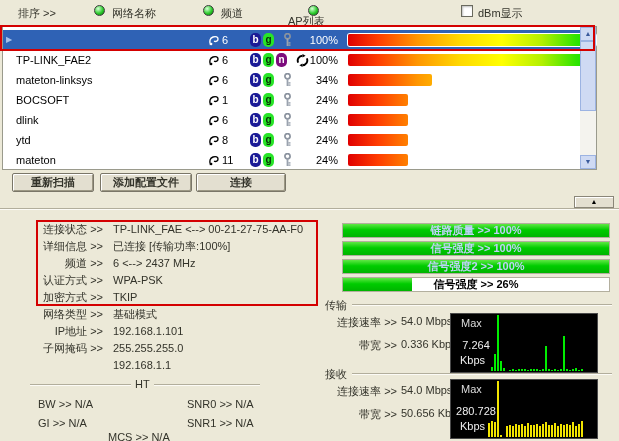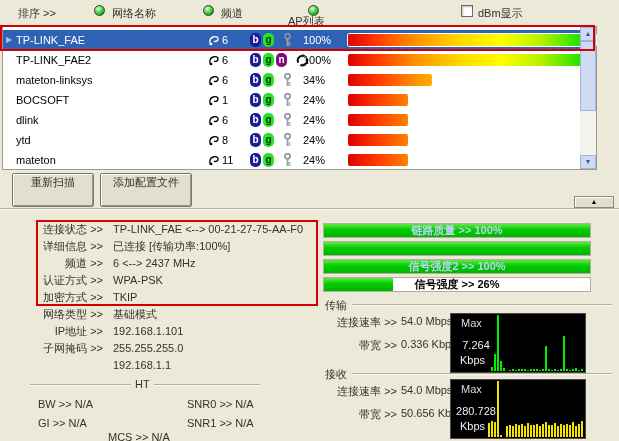--- a/index.html
+++ b/index.html
@@ -27,65 +27,65 @@
   .r-ssid { position:absolute; left:13px; }
   .r-chic { position:absolute; left:205px; top:4px; }
   .r-ch   { position:absolute; left:219px; width:20px; }
   .r-mods { position:absolute; left:247px; top:3px; display:flex; gap:2px; align-items:center; }
   .mode   { display:inline-block; width:11px; height:14px; border-radius:5px;
             font-weight:bold; font-size:10px; line-height:14px; text-align:center; }
   .m-b { background:#1b1b96; color:#fff; }
   .m-g { background:#28e428; color:#063006; }
   .m-n { background:#7d0c7d; color:#fff; }
   .sec { margin-left:7px; display:inline-block; }
-  .r-pct { position:absolute; left:300px; width:35px; text-align:left; }
+  .r-pct { position:absolute; left:300px; width:35px; text-align:right; }
   .r-bar { position:absolute; left:345px; top:4px; height:12px; border-radius:2px;
            background:linear-gradient(to right,#e00000,#ff3c00 12%,#ff9600 28%,#ffd800 45%,#ffff00 62%,#b4f000 78%,#30e400 92%,#00dc00);
            background-size:248px 100%; }
   .ap-row.selected .r-bar { box-shadow:0 0 0 1px #fff; }
 
   
   .vscroll { position:absolute; right:0; top:0; width:16px; height:142px; background:#f4f3ee; }
   .sbtn { position:absolute; left:0; width:16px; height:14px; background:#cfdaf3;
           border:1px solid #9cb3e2; color:#3a5a9b; font-size:7px; text-align:center; line-height:12px; }
   .sthumb { position:absolute; left:0; top:14px; width:16px; height:70px;
             background:#cfdaf3; border:1px solid #9cb3e2; }
 
   
-  .btn { position:absolute; height:34px; background:#e3dfd0; border:1px solid #7a7668;
+  .btn { position:absolute; height:19px; background:#e3dfd0; border:1px solid #7a7668;
          box-shadow:inset 1px 1px 0 #fff, inset -1px -1px 0 #9c9884;
-         text-align:center; line-height:17px; border-radius:2px; }
+         text-align:center; line-height:17px; border-radius:2px;font-weight:bold; }
 
   .etch { border-top:1px solid #b2ae9c; box-shadow:0 1px 0 #fcfbf6; height:0; }
   .collapse-btn { left:574px; top:196px; width:40px; height:12px; background:#e3dfd0;
                   border:1px solid #8a8678; box-shadow:inset 1px 1px 0 #fff;
                   font-size:7px; color:#000; text-align:center; line-height:10px; }
 
   
   .redbox { border:2px solid #d40000; pointer-events:none; z-index:30; }
 
   
   .st-row { position:absolute; left:0; width:320px; height:17px; line-height:17px; }
   .s-label { position:absolute; left:0; width:103px; text-align:right; }
   .s-value { position:absolute; left:113px; }
 
   .ht-item { position:absolute; }
 
   
-  .qbar { position:absolute; left:323px; width:268px; height:15px; background:#fff;
+  .qbar { position:absolute; left:342px; width:268px; height:15px; background:#fff;
           border:1px solid #b3af9e; }
   .qfill { position:absolute; left:0; top:0; bottom:0;
            background:linear-gradient(#5fe844,#00cc00 45%,#00b400); }
   .qtext { position:absolute; left:0; right:0; top:0; bottom:0; text-align:center;
            line-height:13px; font-weight:bold; }
 
   
   .io-label { position:absolute; width:77px; text-align:right; }
   .io-value { position:absolute; }
-  .chart { position:absolute; left:450px; width:136px; height:60px; background:#000;
+  .chart { position:absolute; left:450px; width:148px; height:60px; background:#000;
            border:1px solid #4a4a4a; }
   .cbars { position:absolute; left:1px; right:1px; top:1px; bottom:1px;
            display:flex; align-items:flex-end; overflow:hidden; }
   .cbars i { display:block; width:2px; margin-right:1px; flex:none; }
   .cmax { position:absolute; left:10px; top:3px; color:#dcdcdc; }
   .cval { position:absolute; left:0; top:25px; width:50px; text-align:center; color:#efefef; }
   .cunit{ position:absolute; left:9px; top:40px; color:#efefef; }
 </style>
 </head>
 <body>
@@ -105,21 +105,20 @@
 
   <span class="abs cb" style="left:461px;top:5px;"></span>
   <span class="abs" style="left:478px;top:6px;">dBm显示</span>
 
   <span class="abs" style="left:288px;top:14px;">AP列表</span>
 
   <div class="abs listbox">
     <div id="ap-rows" class="abs" style="left:0;top:0;width:577px;height:142px;">
         <div class="ap-row selected" style="top: 3px;">
     <span class="sel-arrow">▶</span>
-    <span class="r-ssid">TP-LINK_FAE</span>
     <svg class="r-chic" width="12" height="12" viewBox="0 0 12 12">
       <path d="M2.5 11 C1 7 2 4 5 3 C8 2 10 3 10 5 C10 7 8 8 6 7.2" fill="none" stroke="currentColor" stroke-width="1.4"></path>
       <circle cx="3.2" cy="10" r="1.2" fill="currentColor"></circle>
     </svg>
     <span class="r-ch">6</span>
     <span class="r-mods">
       <span class="mode m-b">b</span>
             <span class="mode m-g">g</span>
             <svg class="sec ico-lock" width="9" height="14" viewBox="0 0 9 14">
         <circle cx="4.5" cy="3.2" r="2.6" fill="none" stroke="#8a929e" stroke-width="1.7"></circle>
@@ -270,20 +269,21 @@
       <span class="sbtn" style="top:0;">▲</span>
       <span class="sthumb"></span>
       <span class="sbtn" style="bottom:0;">▼</span>
     </div>
   </div>
 
   <div class="abs redbox" style="left:0;top:25px;width:595px;height:26px;"></div>
 
   <div class="btn" style="left:12px;top:173px;width:82px;">重新扫描</div>
   <div class="btn" style="left:100px;top:173px;width:92px;">添加配置文件</div>
+  <div class="btn" style="left:196px;top:173px;width:90px;">连接</div>
 
   <div class="abs collapse-btn"><span>▲</span></div>
   <div class="abs etch" style="left:0;top:208px;width:619px;"></div>
 
   <div id="status-rows">
       <div class="st-row" style="top: 221px;">
     <span class="s-label">连接状态 &gt;&gt;</span>
     <span class="s-value">TP-LINK_FAE &lt;--&gt; 00-21-27-75-AA-F0</span>
   </div>
       <div class="st-row" style="top: 238px;">
@@ -345,20 +345,21 @@
   </span>
     </div>
 
   <div id="quality-bars">
       <div class="qbar" style="top: 223px;">
     <span class="qfill" style="width: 100%;"></span>
     <span class="qtext" style="color: rgb(189, 210, 246);">链路质量 &gt;&gt; 100%</span>
   </div>
       <div class="qbar" style="top: 241px;">
     <span class="qfill" style="width: 100%;"></span>
+    <span class="qtext" style="color: rgb(189, 210, 246);">信号强度 &gt;&gt; 100%</span>
   </div>
       <div class="qbar" style="top: 259px;">
     <span class="qfill" style="width: 100%;"></span>
     <span class="qtext" style="color: rgb(189, 210, 246);">信号强度2 &gt;&gt; 100%</span>
   </div>
       <div class="qbar" style="top: 277px;">
     <span class="qfill" style="width: 26%;"></span>
     <span class="qtext" style="color: rgb(0, 0, 0);">信号强度 &gt;&gt; 26%</span>
   </div>
     </div>

